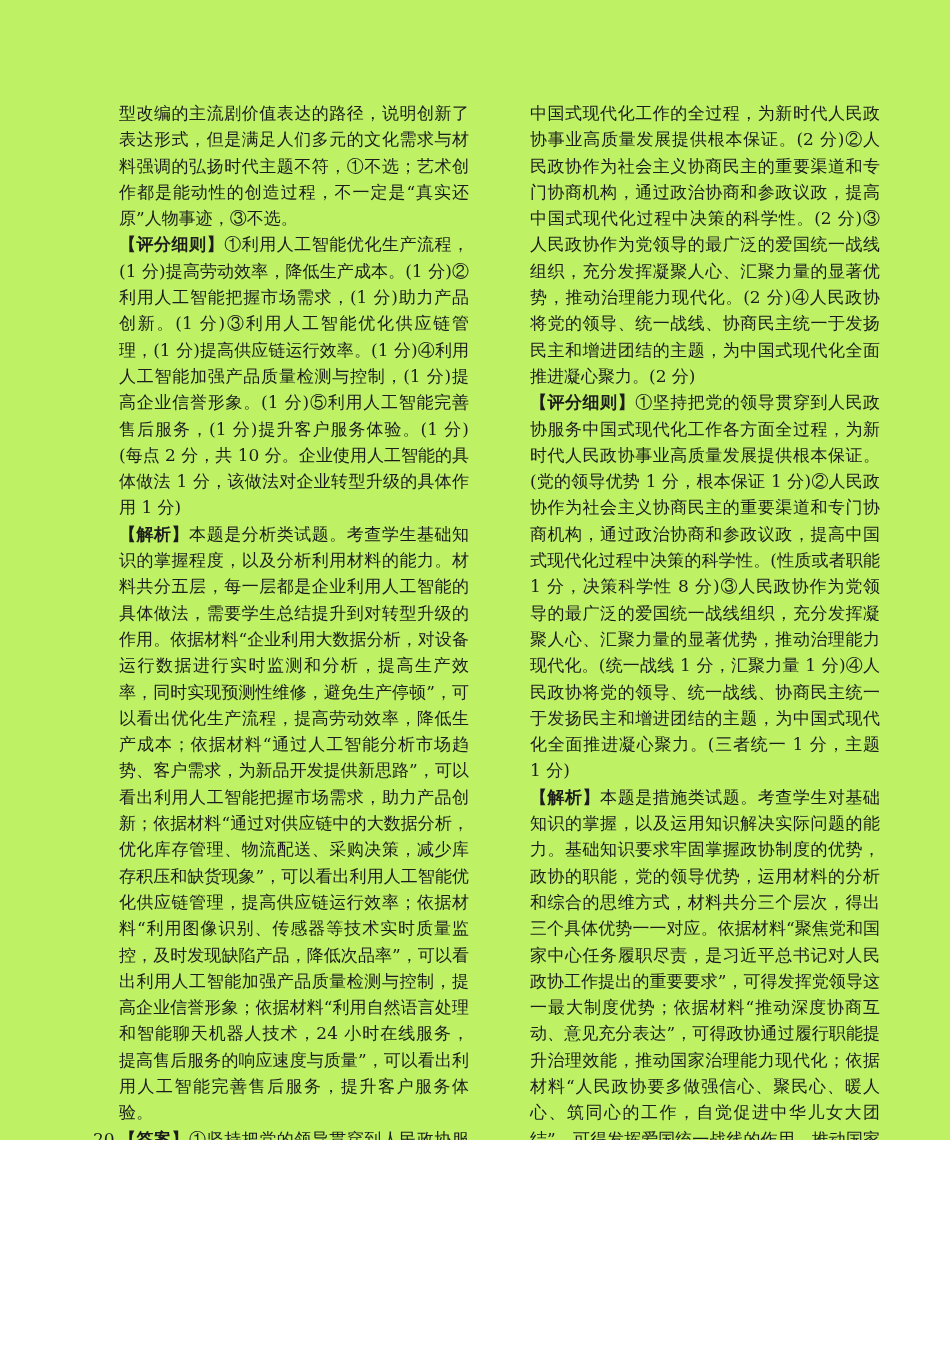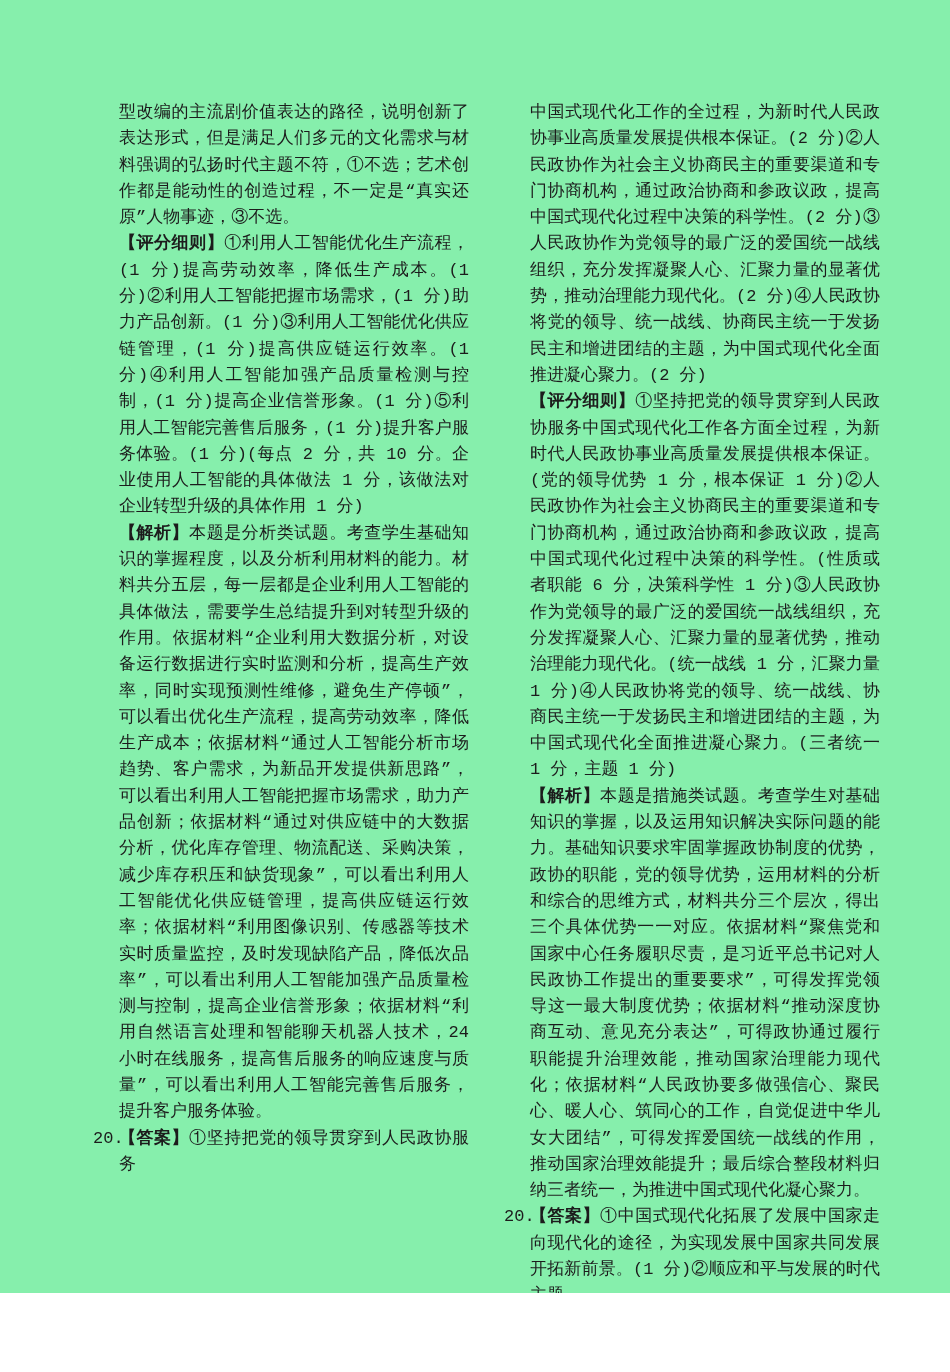--- a/index.html
+++ b/index.html
@@ -7,24 +7,23 @@
   body {
     width: 950px;
     height: 1372px;
     background: #ffffff;
     font-family: "DejaVu Serif", "Liberation Serif", serif;
     color: #1c1c1c;
   }
   .page {
     position: relative;
     width: 950px;
-    height: 1293px;
-    background: #86efac;
+    height: 1140px;
+    background: #bef264;
     overflow: hidden;
-    font-family: Liberation Mono, monospace;
   }
   .content {
     position: absolute;
     top: 100px;
     left: 94px;
     width: 786px;
     display: flex;
     gap: 36px;
   }
   .column {
@@ -79,21 +78,21 @@
       <p class="para">
         <span class="marker">20.</span><span class="label">【答案】</span><span class="ptext">①坚持把党的领导贯穿到人民政协服务</span>
       </p>
     </div>
 
     <div class="column">
       <p class="para">
         <span class="marker"></span><span class="label"></span><span class="ptext">中国式现代化工作的全过程，为新时代人民政协事业高质量发展提供根本保证。(2 分)②人民政协作为社会主义协商民主的重要渠道和专门协商机构，通过政治协商和参政议政，提高中国式现代化过程中决策的科学性。(2 分)③人民政协作为党领导的最广泛的爱国统一战线组织，充分发挥凝聚人心、汇聚力量的显著优势，推动治理能力现代化。(2 分)④人民政协将党的领导、统一战线、协商民主统一于发扬民主和增进团结的主题，为中国式现代化全面推进凝心聚力。(2 分)</span>
       </p>
       <p class="para">
-        <span class="marker"></span><span class="label">【评分细则】</span><span class="ptext">①坚持把党的领导贯穿到人民政协服务中国式现代化工作各方面全过程，为新时代人民政协事业高质量发展提供根本保证。(党的领导优势 1 分，根本保证 1 分)②人民政协作为社会主义协商民主的重要渠道和专门协商机构，通过政治协商和参政议政，提高中国式现代化过程中决策的科学性。(性质或者职能 6 分，决策科学性 1 分)③人民政协作为党领导的最广泛的爱国统一战线组织，充分发挥凝聚人心、汇聚力量的显著优势，推动治理能力现代化。(统一战线 1 分，汇聚力量 1 分)④人民政协将党的领导、统一战线、协商民主统一于发扬民主和增进团结的主题，为中国式现代化全面推进凝心聚力。(三者统一 1 分，主题 1 分)</span>
+        <span class="marker"></span><span class="label">【评分细则】</span><span class="ptext">①坚持把党的领导贯穿到人民政协服务中国式现代化工作各方面全过程，为新时代人民政协事业高质量发展提供根本保证。(党的领导优势 1 分，根本保证 1 分)②人民政协作为社会主义协商民主的重要渠道和专门协商机构，通过政治协商和参政议政，提高中国式现代化过程中决策的科学性。(性质或者职能 1 分，决策科学性 8 分)③人民政协作为党领导的最广泛的爱国统一战线组织，充分发挥凝聚人心、汇聚力量的显著优势，推动治理能力现代化。(统一战线 1 分，汇聚力量 1 分)④人民政协将党的领导、统一战线、协商民主统一于发扬民主和增进团结的主题，为中国式现代化全面推进凝心聚力。(三者统一 1 分，主题 1 分)</span>
       </p>
       <p class="para">
         <span class="marker"></span><span class="label">【解析】</span><span class="ptext">本题是措施类试题。考查学生对基础知识的掌握，以及运用知识解决实际问题的能力。基础知识要求牢固掌握政协制度的优势，政协的职能，党的领导优势，运用材料的分析和综合的思维方式，材料共分三个层次，得出三个具体优势一一对应。依据材料“聚焦党和国家中心任务履职尽责，是习近平总书记对人民政协工作提出的重要要求”，可得发挥党领导这一最大制度优势；依据材料“推动深度协商互动、意见充分表达”，可得政协通过履行职能提升治理效能，推动国家治理能力现代化；依据材料“人民政协要多做强信心、聚民心、暖人心、筑同心的工作，自觉促进中华儿女大团结”，可得发挥爱国统一战线的作用，推动国家治理效能提升；最后综合整段材料归纳三者统一，为推进中国式现代化凝心聚力。</span>
       </p>
       <p class="para">
         <span class="marker">20.</span><span class="label">【答案】</span><span class="ptext">①中国式现代化拓展了发展中国家走向现代化的途径，为实现发展中国家共同发展开拓新前景。(1 分)②顺应和平与发展的时代主题，</span>
       </p>
     </div>
 
   </div>

